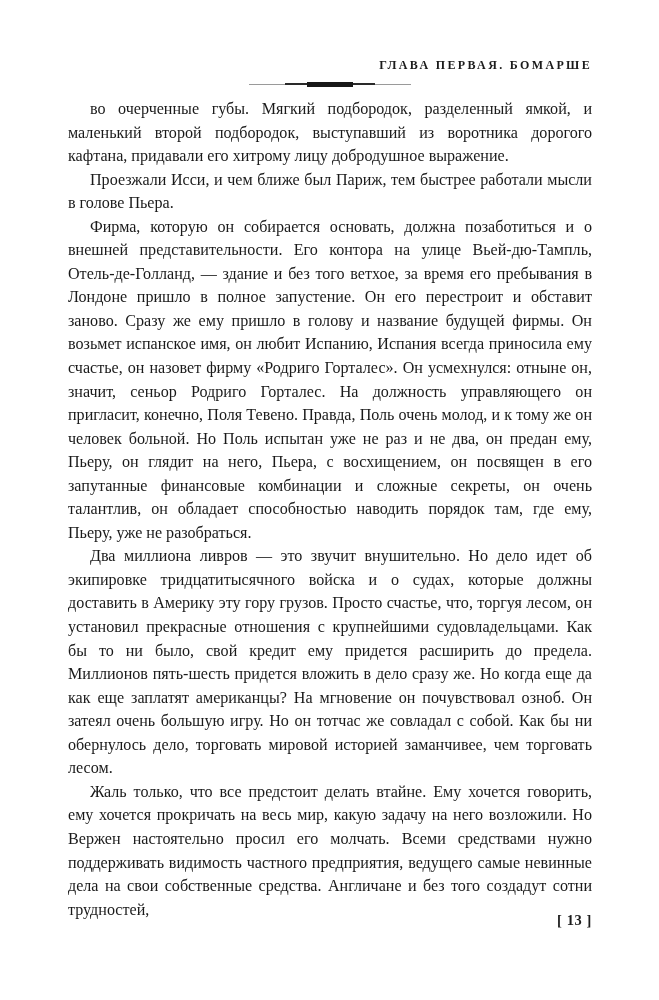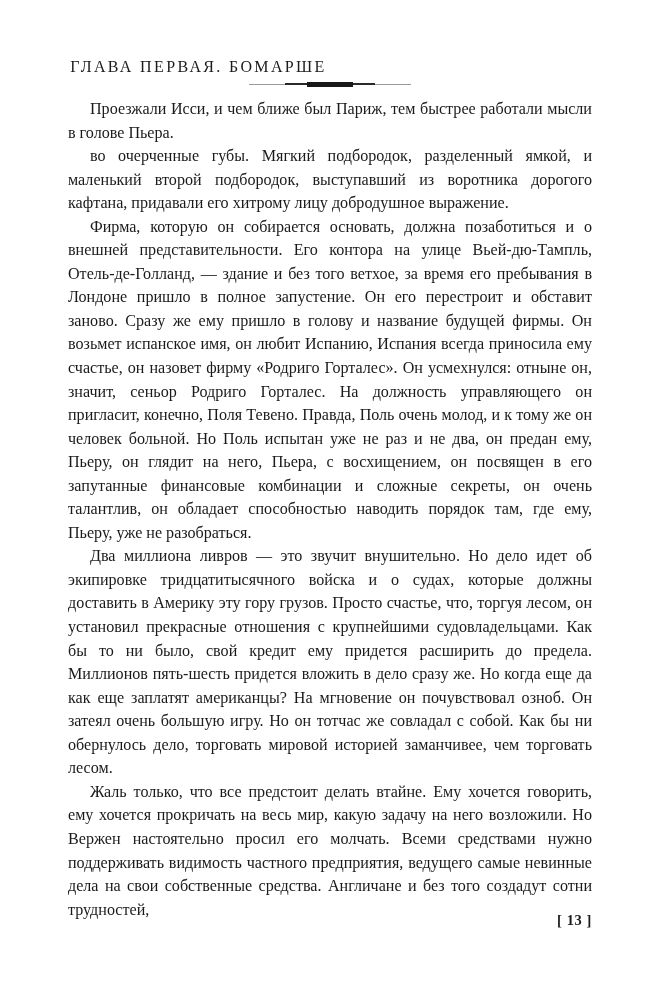--- a/index.html
+++ b/index.html
@@ -23,24 +23,24 @@
     height: 1000px;
     background: #ffffff;
   }
 
   
   .running-head {
     position: absolute;
     left: 68px;
     top: 58px;
     width: 524px;
-    text-align: left;
+    text-align: right;
     font-family: "Liberation Serif", "DejaVu Serif", serif;
-    font-weight: normal;
-    font-size: 16px;
+    font-weight: bold;
+    font-size: 12px;
     letter-spacing: 2.35px;
     color: #1b1b1b;
     text-indent: 2.35px;
     white-space: nowrap;
   }
 
   
   .rule-ornament {
     position: absolute;
     left: 68px;
@@ -113,22 +113,22 @@
 
   <div class="rule-ornament">
     <span class="seg thin-l"></span>
     <span class="seg mid-l"></span>
     <span class="seg thick"></span>
     <span class="seg mid-r"></span>
     <span class="seg thin-r"></span>
   </div>
 
   <div class="text-column">
+    <p>во очерченные губы. Мягкий подбородок, разделенный ямкой, и маленький второй подбородок, выступавший из воротника дорогого кафтана, придавали его хитрому лицу добродушное выражение.</p>
     <p>Проезжали Исси, и чем ближе был Париж, тем быстрее работали мысли в голове Пьера.</p>
-    <p>во очерченные губы. Мягкий подбородок, разделенный ямкой, и маленький второй подбородок, выступавший из воротника дорогого кафтана, придавали его хитрому лицу добродушное выражение.</p>
     <p>Фирма, которую он собирается основать, должна позаботиться и о внешней представительности. Его контора на улице Вьей-дю-Тампль, Отель-де-Голланд, — здание и без того ветхое, за время его пребывания в Лондоне пришло в полное запустение. Он его перестроит и обставит заново. Сразу же ему пришло в голову и название будущей фирмы. Он возьмет испанское имя, он любит Испанию, Испания всегда приносила ему счастье, он назовет фирму «Родриго Горталес». Он усмехнулся: отныне он, значит, сеньор Родриго Горталес. На должность управляющего он пригласит, конечно, Поля Тевено. Правда, Поль очень молод, и к тому же он человек больной. Но Поль испытан уже не раз и не два, он предан ему, Пьеру, он глядит на него, Пьера, с восхищением, он посвящен в его запутанные финансовые комбинации и сложные секреты, он очень талантлив, он обладает способностью наводить порядок там, где ему, Пьеру, уже не разобраться.</p>
     <p>Два миллиона ливров — это звучит внушительно. Но дело идет об экипировке тридцатитысячного войска и о судах, которые должны доставить в Америку эту гору грузов. Просто счастье, что, торгуя лесом, он установил прекрасные отношения с крупнейшими судовладельцами. Как бы то ни было, свой кредит ему придется расширить до предела. Миллионов пять-шесть придется вложить в дело сразу же. Но когда еще да как еще заплатят американцы? На мгновение он почувствовал озноб. Он затеял очень большую игру. Но он тотчас же совладал с собой. Как бы ни обернулось дело, торговать мировой историей заманчивее, чем торговать лесом.</p>
     <p>Жаль только, что все предстоит делать втайне. Ему хочется говорить, ему хочется прокричать на весь мир, какую задачу на него возложили. Но Вержен настоятельно просил его молчать. Всеми средствами нужно поддерживать видимость частного предприятия, ведущего самые невинные дела на свои собственные средства. Англичане и без того создадут сотни трудностей,</p>
   </div>
 
   <div class="folio">[ 13 ]</div>
 
 </div>
 
 </body></html>

